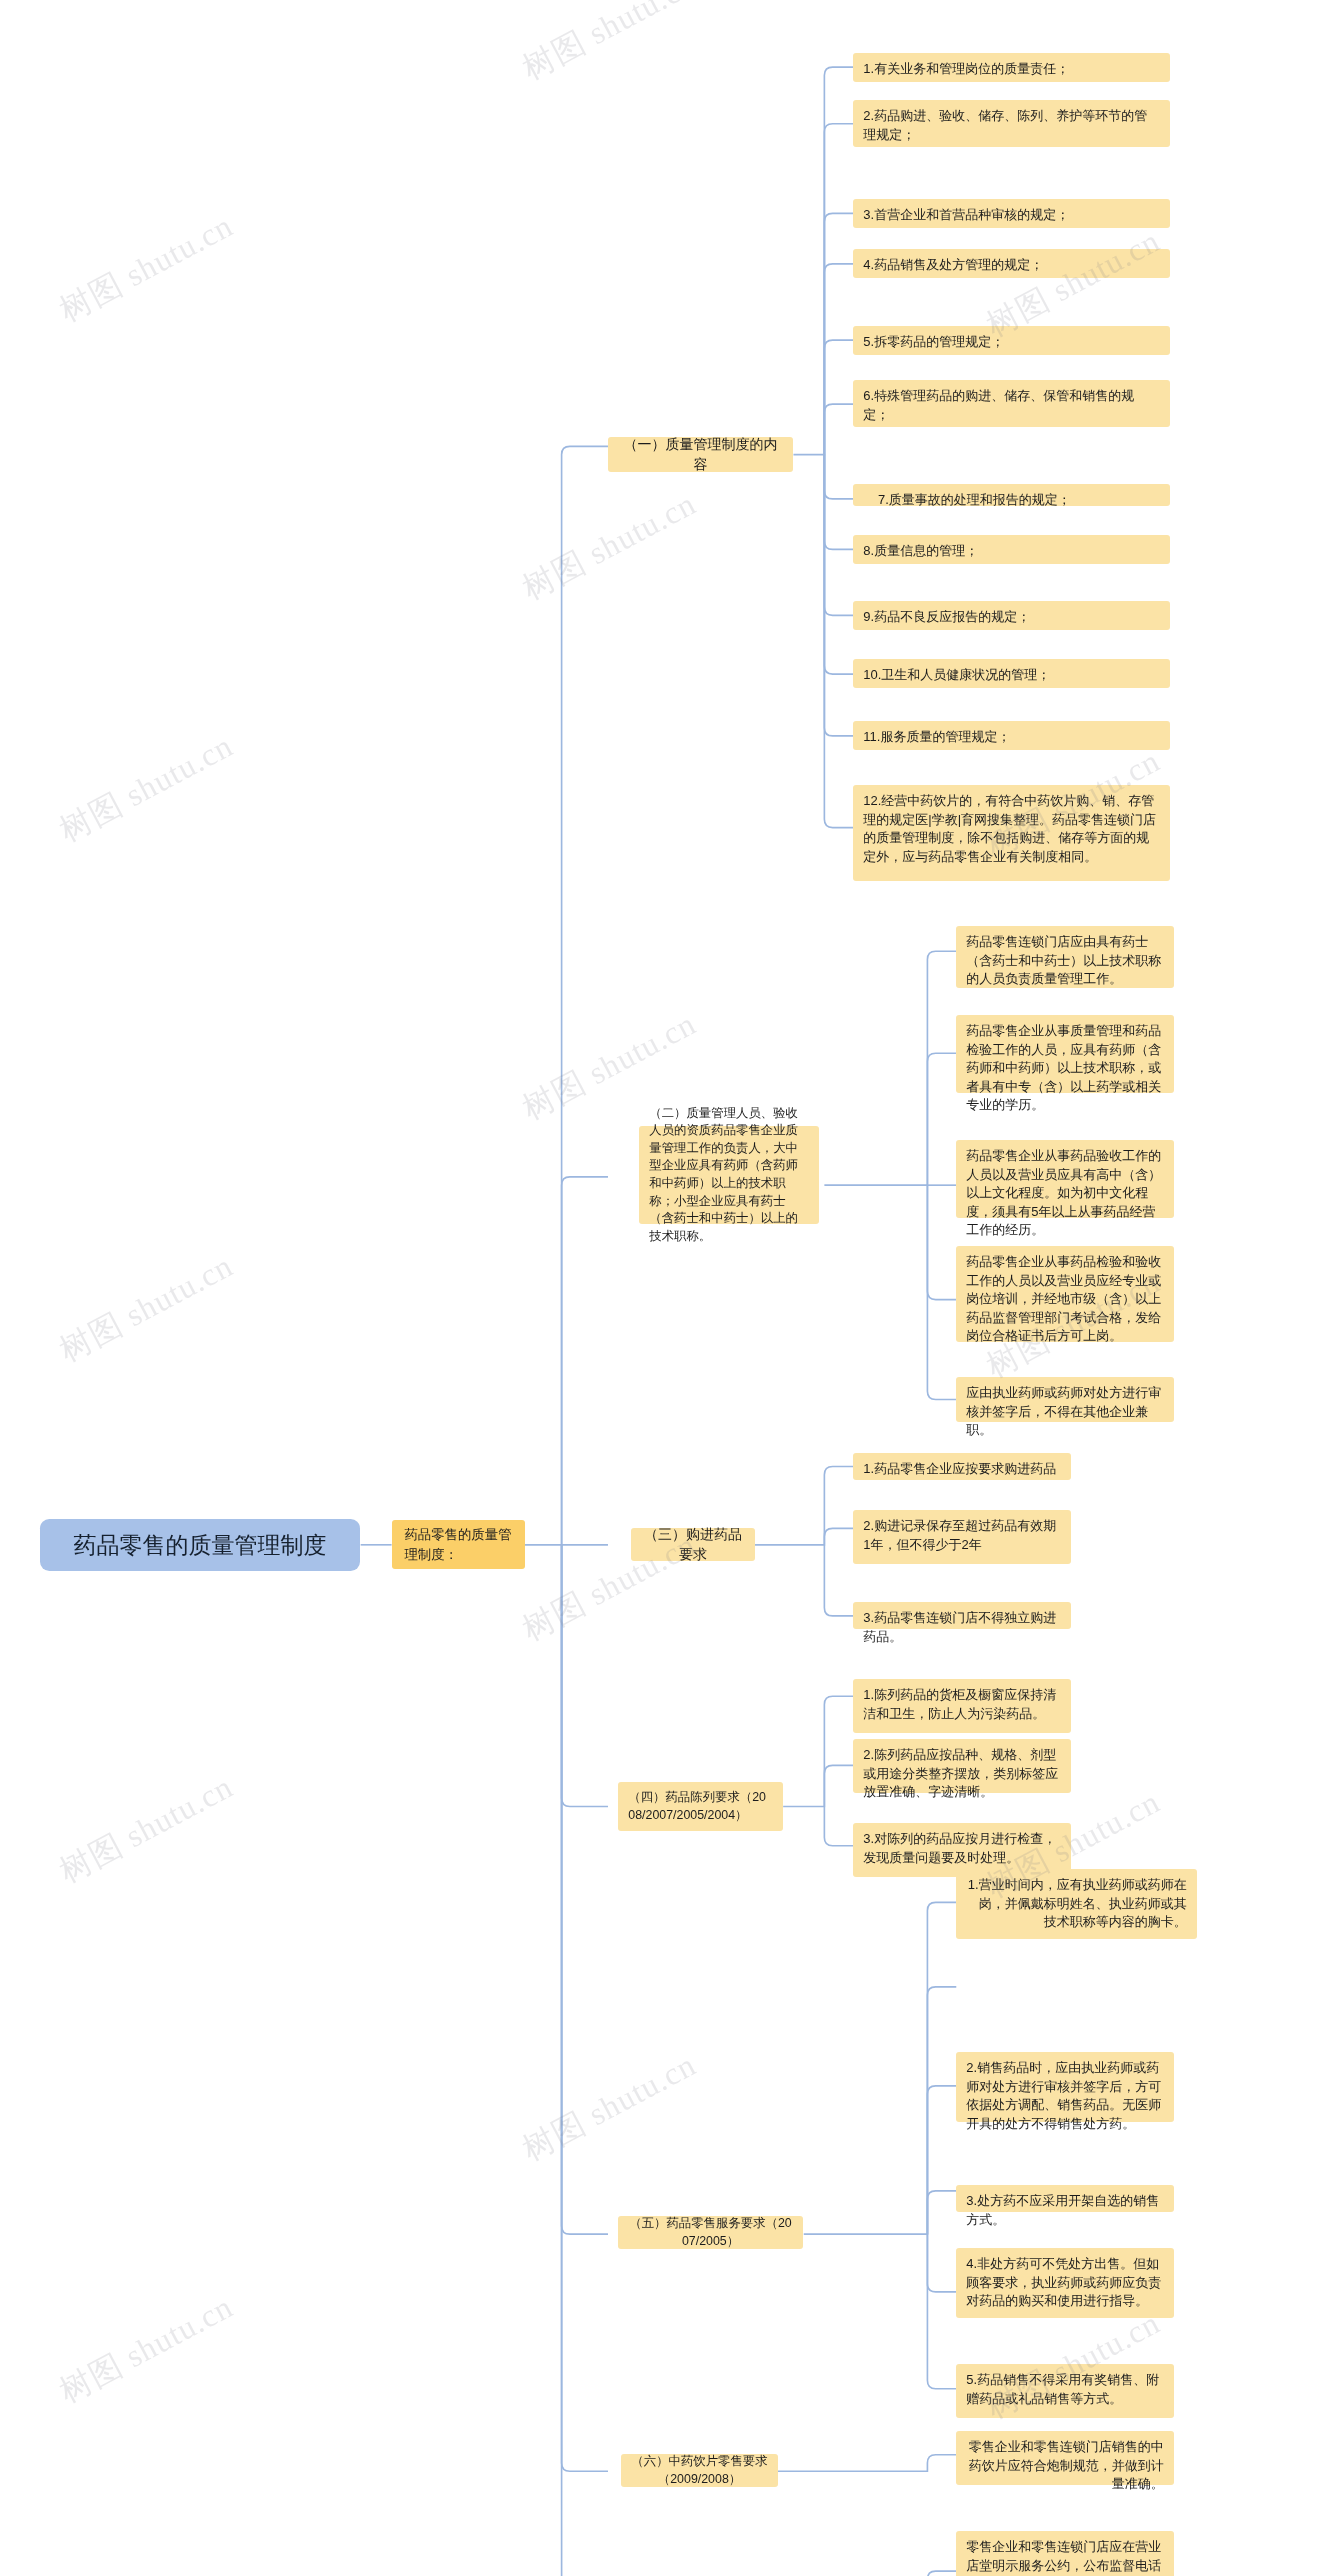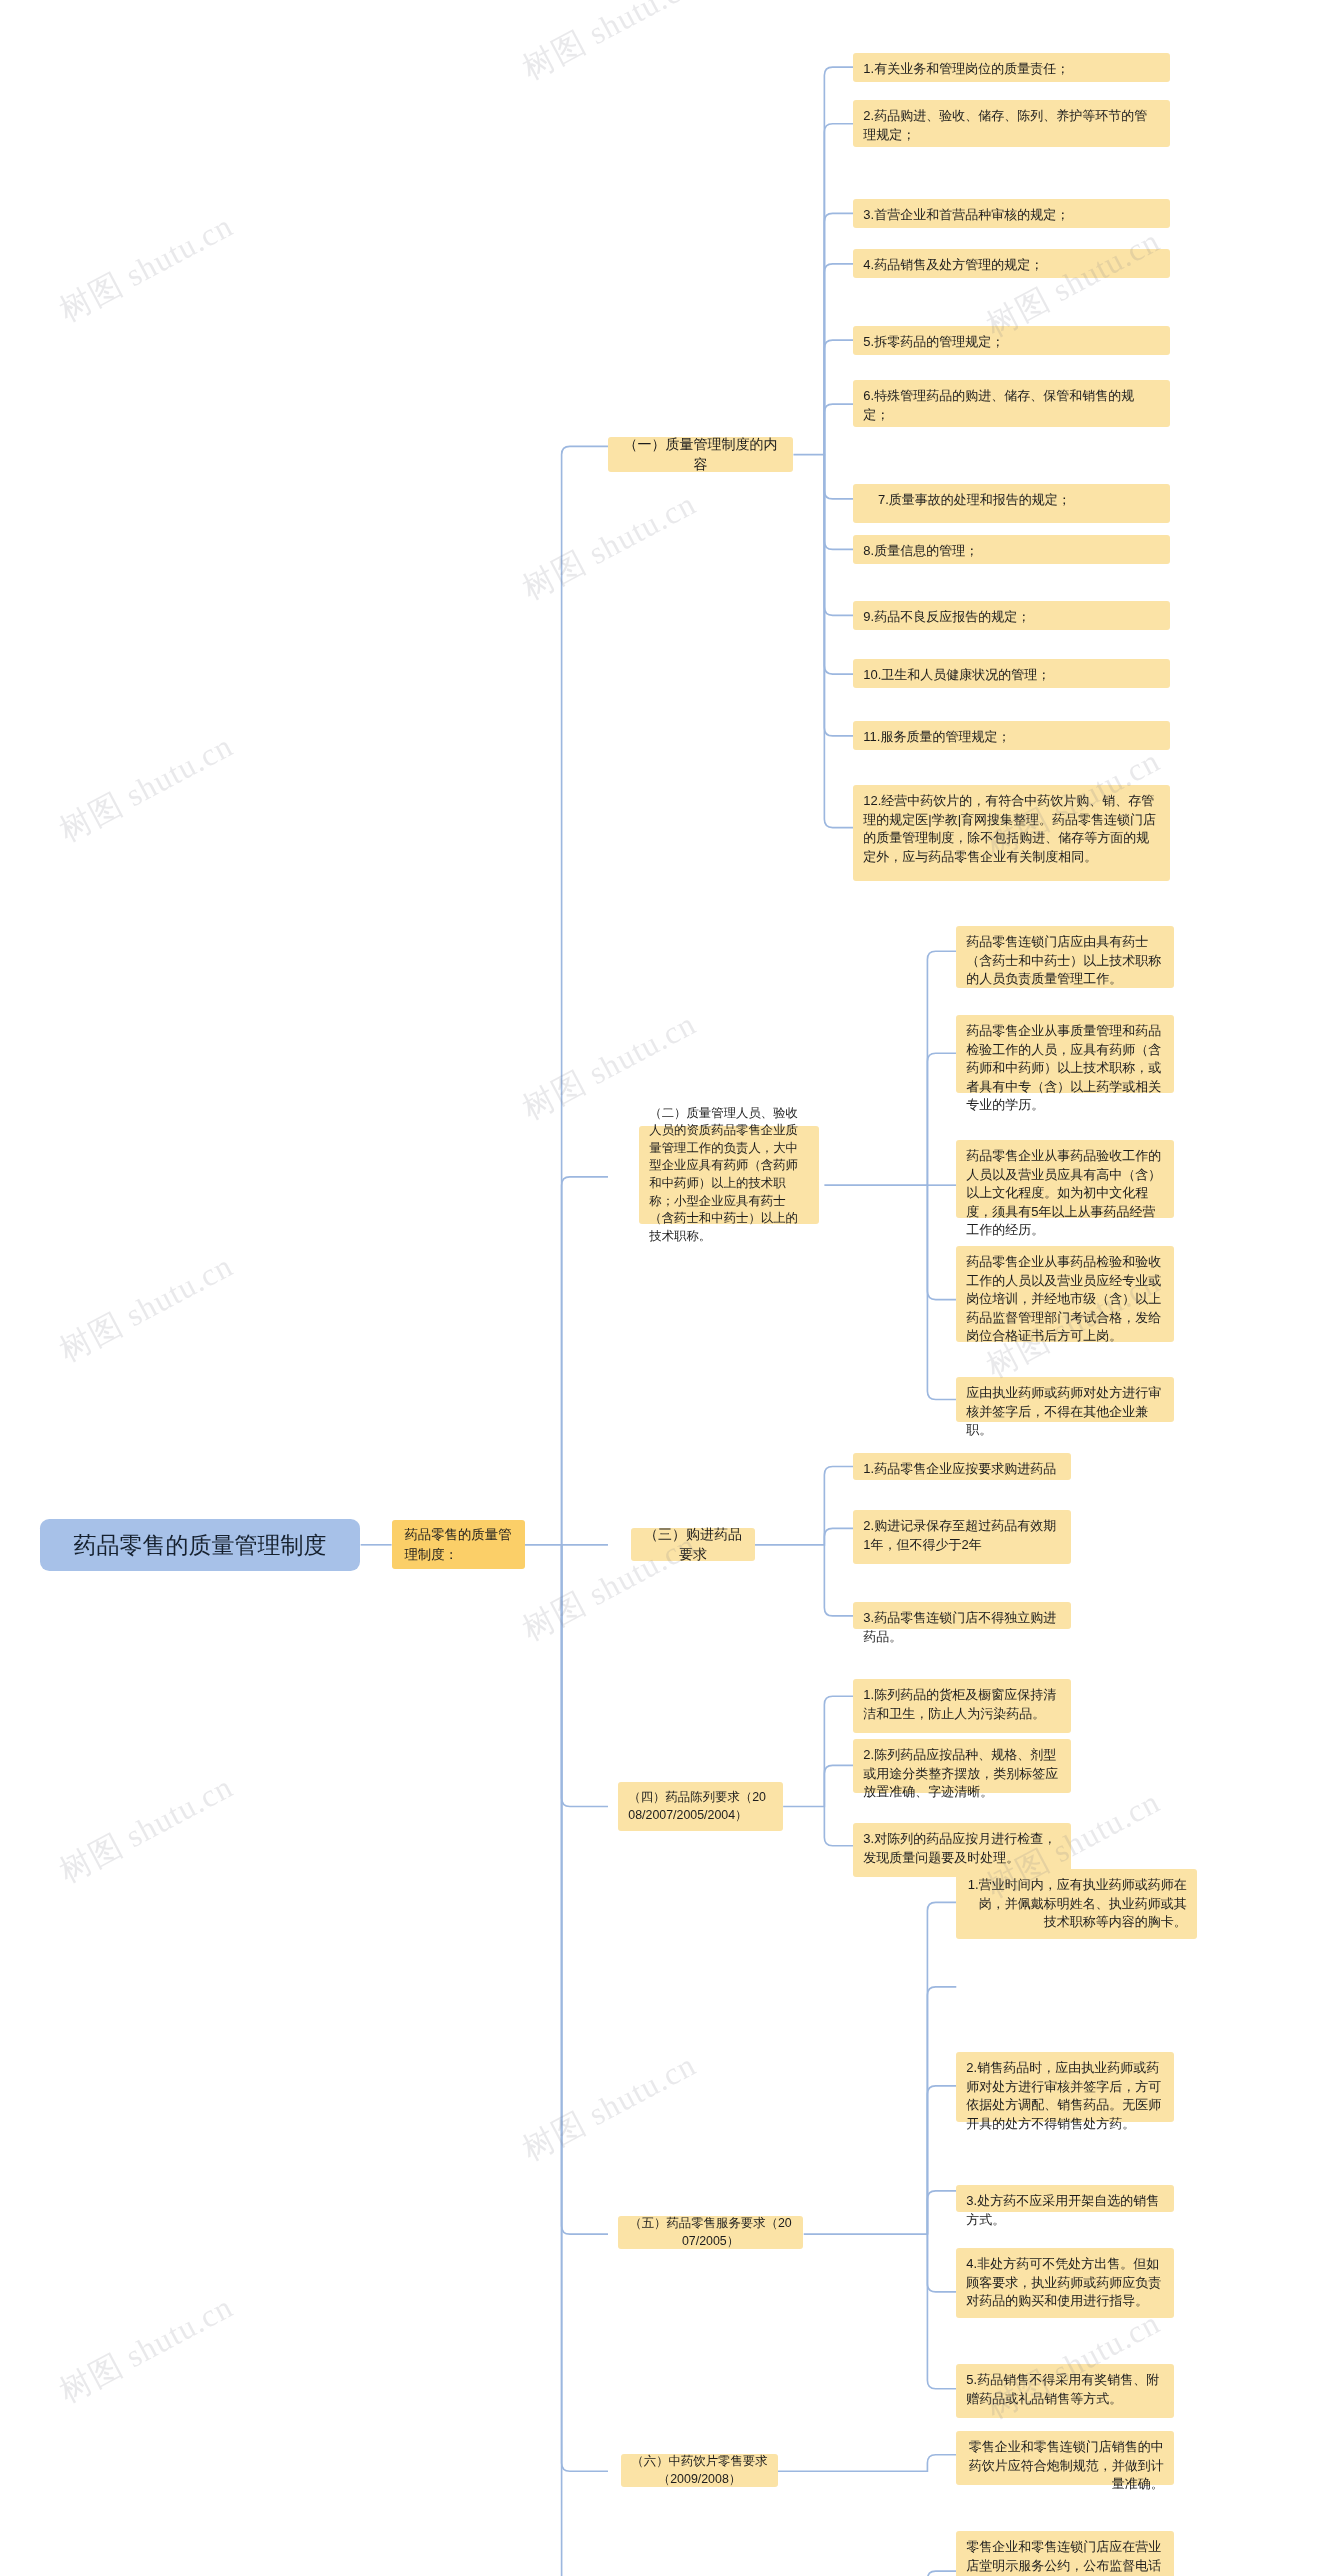--- a/index.html
+++ b/index.html
@@ -187,21 +187,21 @@
   </div>
   <div class="node lvl3" style="left:853px; top:249px; width:317px; height:29px;">
     <span>4.药品销售及处方管理的规定；</span>
   </div>
   <div class="node lvl3" style="left:853px; top:326px; width:317px; height:29px;">
     <span>5.拆零药品的管理规定；</span>
   </div>
   <div class="node lvl3" style="left:853px; top:380px; width:317px; height:47px;">
     <span>6.特殊管理药品的购进、储存、保管和销售的规定；</span>
   </div>
-  <div class="node lvl3" style="left:853px; top:484px; width:317px; height:39px;padding-left:25px;">
+  <div class="node lvl3" style="left:853px; top:484px; width:317px; height:22px;padding-left:25px;">
     <span>7.质量事故的处理和报告的规定；</span>
   </div>
   <div class="node lvl3" style="left:853px; top:535px; width:317px; height:29px;">
     <span>8.质量信息的管理；</span>
   </div>
   <div class="node lvl3" style="left:853px; top:601px; width:317px; height:29px;">
     <span>9.药品不良反应报告的规定；</span>
   </div>
   <div class="node lvl3" style="left:853px; top:659px; width:317px; height:29px;">
     <span>10.卫生和人员健康状况的管理；</span>

